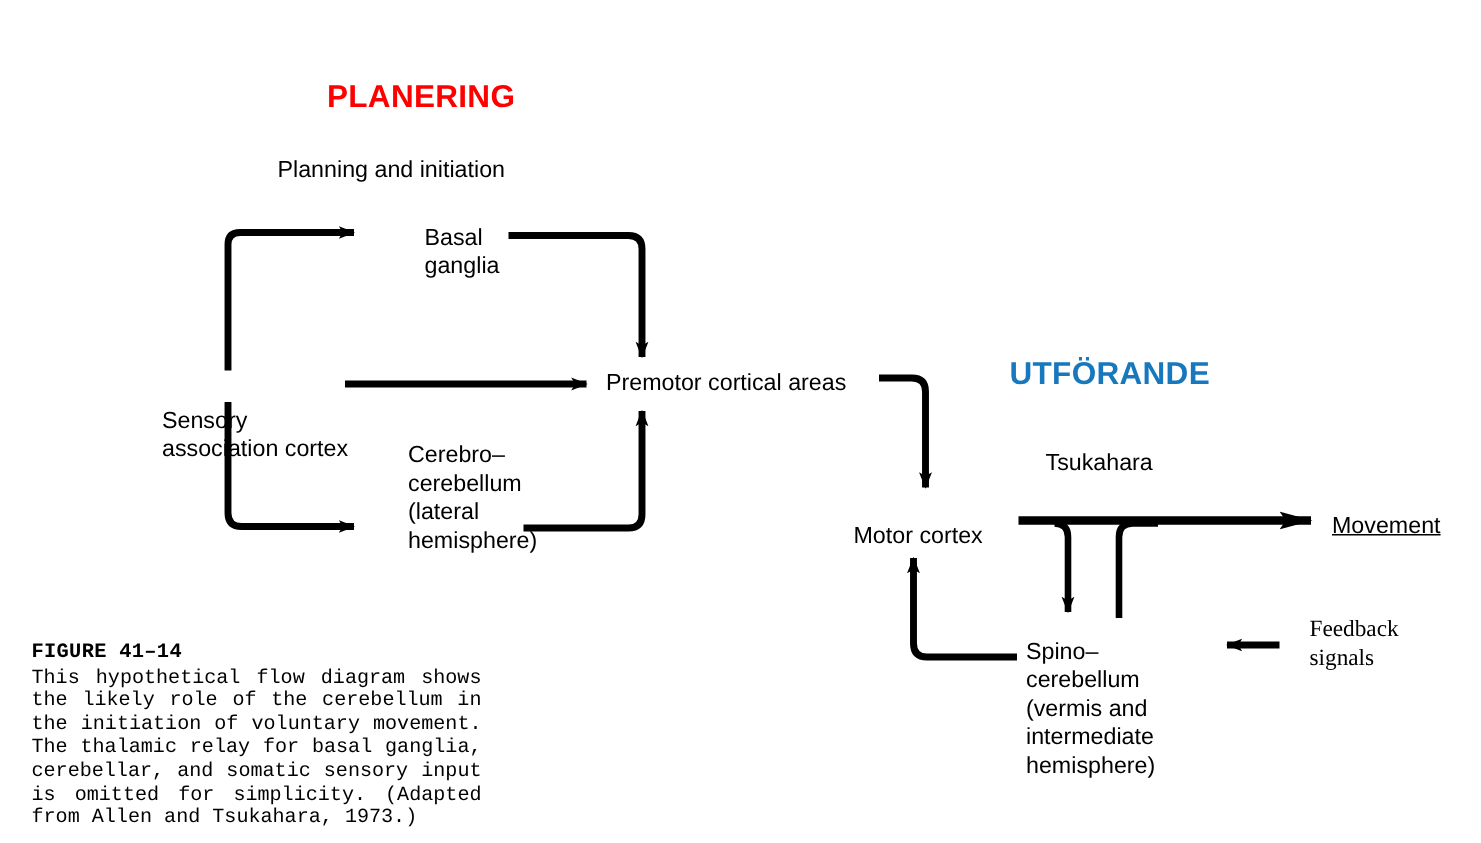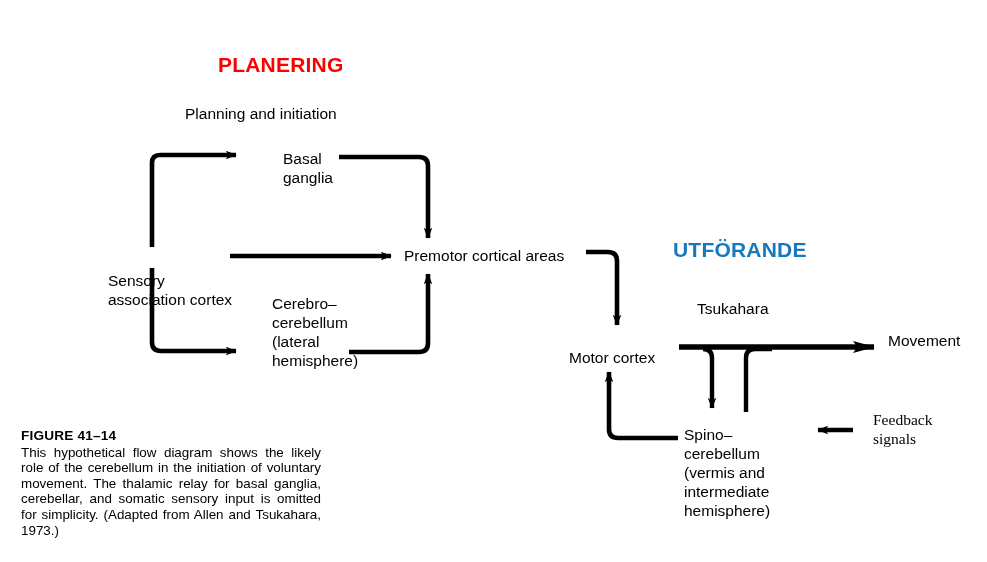--- a/index.html
+++ b/index.html
@@ -34,21 +34,21 @@
   }
   #svg-arrows {
     position: absolute;
     left: 0;
     top: 0;
     width: 987px;
     height: 562px;
   }
   .caption {
     position: absolute;
-    font-family: Liberation Sans, sans-serif;
+    font-family: Liberation Mono, monospace;
     font-size: 13.4px;
     line-height: 15.6px;
     color: #000000;
     width: 300px;
   }
   .caption-title {
     font-weight: bold;
     font-size: 13.6px;
     letter-spacing: 0.2px;
     display: block;
@@ -141,21 +141,21 @@
   <div class="lbl" style="left:404px; top:246px;">Premotor cortical areas</div>
 
   <div class="lbl" style="left:569px; top:337px;margin-top:11px;">Motor cortex</div>
 
   <div class="lbl" style="left:684px; top:425px;">Spino–
 cerebellum
 (vermis and
 intermediate
 hemisphere)</div>
 
-  <div class="lbl" style="left:888px; top:331px;">Movement</div>
+  <div class="lbl" style="left:888px; top:341px;text-decoration:underline;">Movement</div>
 
   <div class="lbl" style="left:873px; top:410px;font-family:Liberation Serif, serif;">Feedback
 signals</div>
 
   <div class="caption" style="left:21px; top:428px;">
     <span class="caption-title">FIGURE  41–14</span>
     <span class="caption-body">This hypothetical flow diagram shows the likely role of the cerebellum in the initiation of voluntary movement. The thalamic relay for basal ganglia, cerebellar, and somatic sensory input is omitted for simplicity. (Adapted from Allen and Tsukahara, 1973.)</span>
   </div>
 
 </div>

